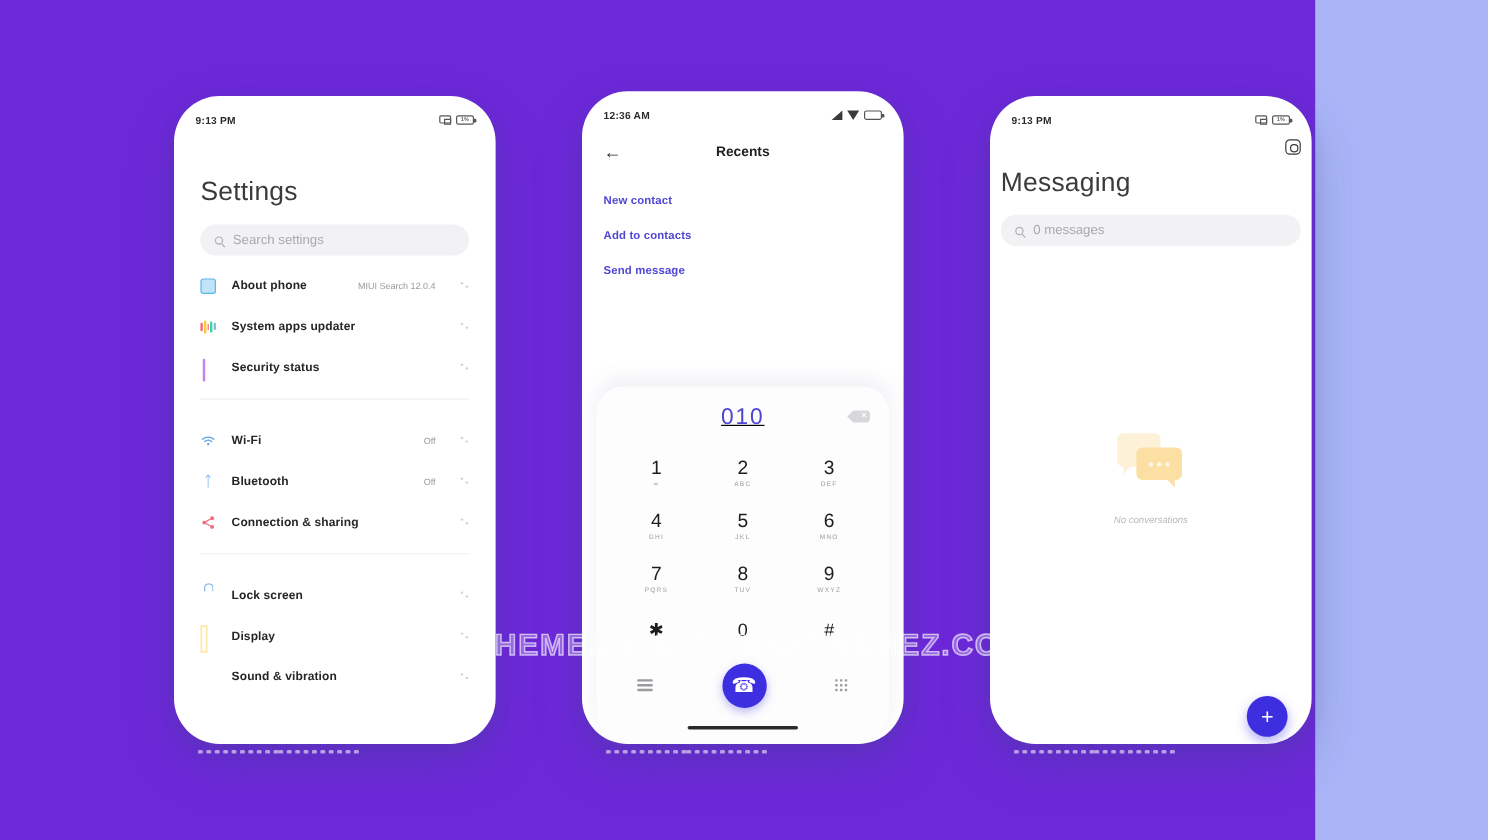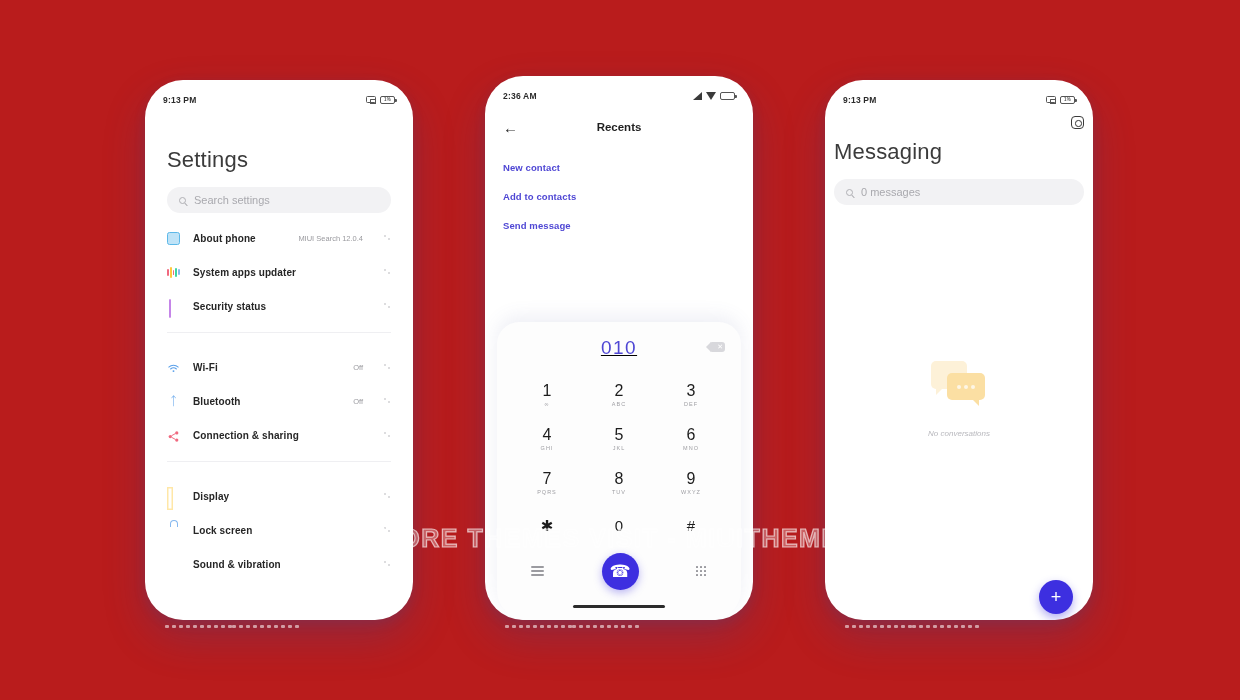--- a/index.html
+++ b/index.html
@@ -2,21 +2,21 @@
 <html><head>
 <meta charset="utf-8">
 <style>
   * { box-sizing: border-box; margin: 0; padding: 0; }
   html, body {
     width: 1240px; height: 700px;
     font-family: "Liberation Sans", sans-serif;
     background: #a9b5f7;
     overflow: hidden;
   }
-  .stage { position: relative; width: 1240px; height: 700px; background: #b91c1c; }
+  .stage { position: relative; width: 1096px; height: 700px; background: #6d28d9; }
 
   
   .phone {
     position: absolute;
     width: 268px; height: 540px;
     border-radius: 38px;
     background: #ffffff;
     box-shadow: 0 18px 40px rgba(60,70,140,.28), 0 4px 12px rgba(60,70,140,.18);
     overflow: hidden;
   }
@@ -307,28 +307,28 @@
             <span class="set-label">Connection &amp; sharing</span>
             <span class="set-value"></span>
             <span class="set-arrow"></span>
           </div>
         </div>
 
         <div class="divider"></div>
 
         <div class="set-group">
           <div class="set-row">
+            <span class="set-ico"><span class="ic-lock"></span></span>
+            <span class="set-label">Lock screen</span>
+            <span class="set-value"></span>
+            <span class="set-arrow"></span>
+          </div>
+          <div class="set-row">
             <span class="set-ico"><span class="ic-sun"></span></span>
             <span class="set-label">Display</span>
-            <span class="set-value"></span>
-            <span class="set-arrow"></span>
-          </div>
-          <div class="set-row">
-            <span class="set-ico"><span class="ic-lock"></span></span>
-            <span class="set-label">Lock screen</span>
             <span class="set-value"></span>
             <span class="set-arrow"></span>
           </div>
           <div class="set-row">
             <span class="set-ico"><span class="ic-bell"></span></span>
             <span class="set-label">Sound &amp; vibration</span>
             <span class="set-value"></span>
             <span class="set-arrow"></span>
           </div>
         </div>
@@ -362,21 +362,21 @@
         </span>
     </div>
   </div>
 
   <div class="phone-shell phone-2">
     <div class="side-btn sb-a"></div>
     <div class="side-btn sb-b"></div>
     <div class="phone">
 
       <div class="statusbar">
-        <span>2:36 AM</span>
+        <span>12:36 AM</span>
         <span class="sb-icons">
           <span class="ic-sig"></span>
           <span class="ic-tri"></span>
           <span class="ic-batt"></span>
         </span>
       </div>
 
       <div class="dial-top">
         <div class="dial-head">
           <span class="back-arrow">←</span>

